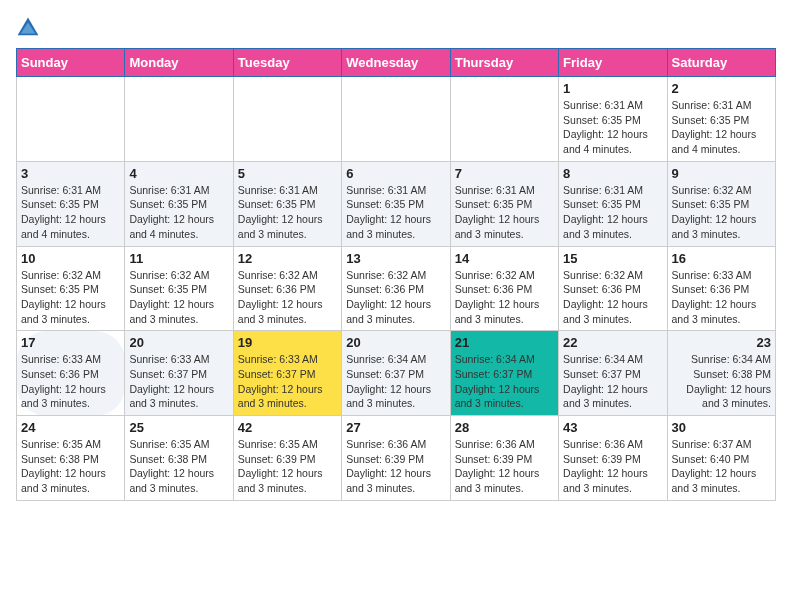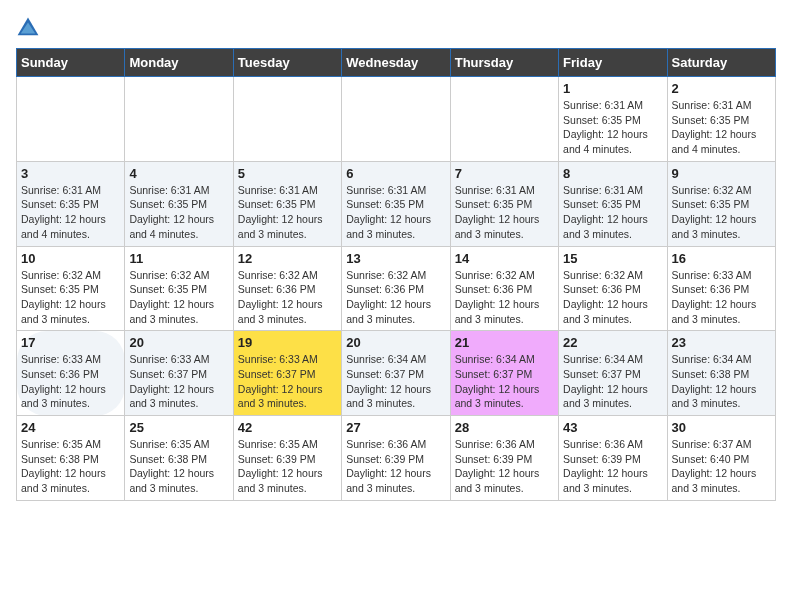--- a/index.html
+++ b/index.html
@@ -46,21 +46,21 @@
     .location {
       font-size: 15px;
       color: #444;
     }
     .calendar {
       width: 100%;
       border-collapse: collapse;
       font-size: 11px;
     }
     .calendar th {
-      background: #404040;
+      background: #ec4899;
       color: #fff;
       padding: 6px 4px;
       text-align: left;
       font-size: 13px;
       font-weight: bold;
       border: 1px solid #2a6db5;
     }
     .calendar td {
       border: 1px solid #ccc;
       vertical-align: top;
@@ -205,29 +205,29 @@
           <div class="day-info">Sunrise: 6:33 AM<br>Sunset: 6:37 PM<br>Daylight: 12 hours and 3 minutes.</div>
         </td>
         <td style="background: #fde047;">
           <span class="day-num">19</span>
           <div class="day-info">Sunrise: 6:33 AM<br>Sunset: 6:37 PM<br>Daylight: 12 hours and 3 minutes.</div>
         </td>
         <td style="background: rgb(240, 244, 248);">
           <span class="day-num">20</span>
           <div class="day-info">Sunrise: 6:34 AM<br>Sunset: 6:37 PM<br>Daylight: 12 hours and 3 minutes.</div>
         </td>
-        <td style="background: #f0abfc; margin-left: 11px;">
+        <td style="background: #14b8a6; margin-left: 11px;">
           <span class="day-num">21</span>
           <div class="day-info">Sunrise: 6:34 AM<br>Sunset: 6:37 PM<br>Daylight: 12 hours and 3 minutes.</div>
         </td>
         <td style="background: rgb(240, 244, 248);">
           <span class="day-num">22</span>
           <div class="day-info">Sunrise: 6:34 AM<br>Sunset: 6:37 PM<br>Daylight: 12 hours and 3 minutes.</div>
         </td>
-        <td style="background: rgb(240, 244, 248);">
+        <td style="background: rgb(240, 244, 248); text-align: right;">
           <span class="day-num">23</span>
           <div class="day-info">Sunrise: 6:34 AM<br>Sunset: 6:38 PM<br>Daylight: 12 hours and 3 minutes.</div>
         </td>
       </tr>
       <tr>
         <td>
           <span class="day-num">24</span>
           <div class="day-info">Sunrise: 6:35 AM<br>Sunset: 6:38 PM<br>Daylight: 12 hours and 3 minutes.</div>
         </td>
         <td>

